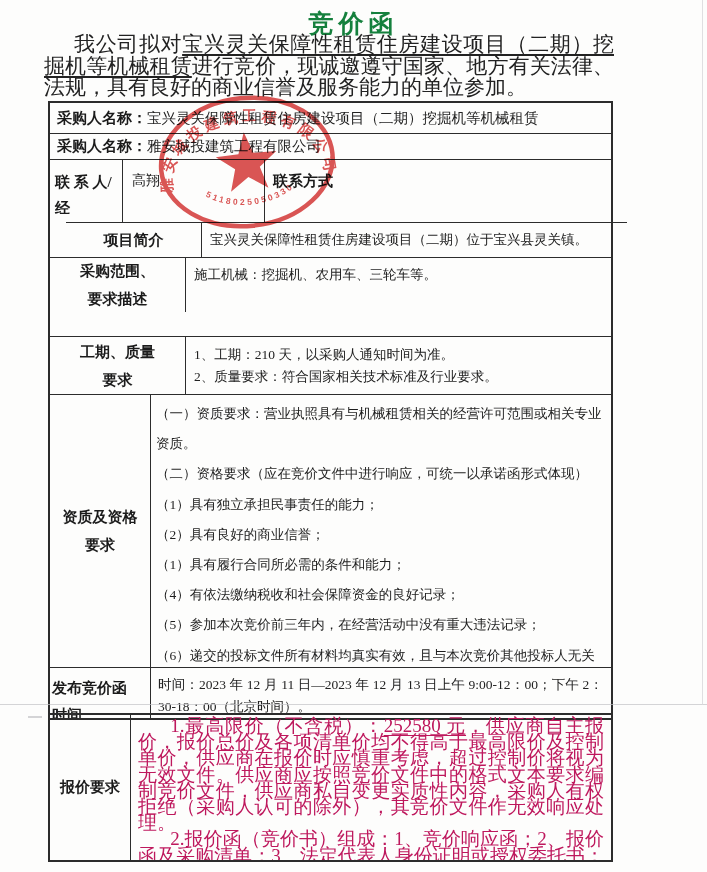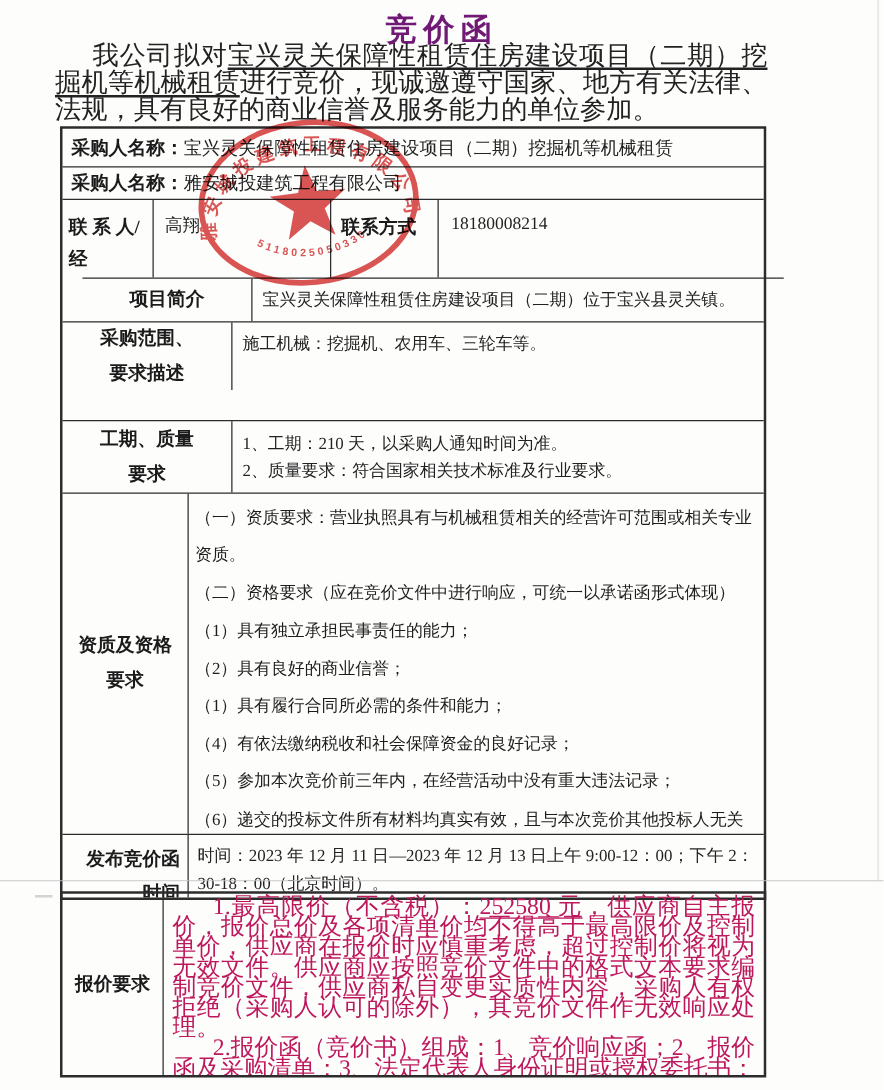--- a/index.html
+++ b/index.html
@@ -8,21 +8,21 @@
     font-family:"Liberation Serif","DejaVu Serif",serif;
     background:#ffffff; color:#1d1d1d;
     -webkit-font-smoothing:antialiased;
   }
   .page{ position:relative; width:707px; height:872px; background:#fdfdfc; overflow:hidden; }
 
   
   .title{
     position:absolute; top:7px; left:0; right:0;
     text-align:center; font-family:"Liberation Sans","DejaVu Sans",sans-serif;
-    font-size:25px; font-weight:bold; letter-spacing:5px; color:#701a75;
+    font-size:25px; font-weight:bold; letter-spacing:5px; color:#15803d;
   }
   .intro{
     position:absolute; top:34px; left:44px; width:570px;
     font-size:21px; line-height:21.5px; text-align:justify;
     text-indent:30px; color:#222;
   }
   .uline{ text-decoration:underline; text-underline-offset:3px; }
 
   
   .tbl{
@@ -56,21 +56,21 @@
   .r3 .val{ font-size:14px; }
 
   .r4{ height:35px;margin-left:16px; }
   .r5{ height:55px; }
   .r6{ height:58px;margin-top:24px; }
   .r7{ height:273px; }
   .r8{ height:51px; }
 
   .wide-lbl{ width:135px; display:flex; align-items:center; justify-content:center; text-align:center; line-height:28px; }
   .mid-lbl{ width:100px; display:flex; align-items:center; justify-content:center; text-align:center; line-height:28px; }
-  .r8 .mid-lbl{ justify-content:flex-start; text-align:right; padding-left:19px; align-items:flex-start; padding-top:7px; line-height:27px;font-family:Liberation Serif, serif; }
+  .r8 .mid-lbl{ justify-content:flex-start; text-align:left; padding-left:2px; align-items:flex-start; padding-top:7px; line-height:27px;font-family:Liberation Serif, serif; }
 
   .r4 .content{ flex:1; display:flex; align-items:center; padding-left:8px; }
   .r5 .content{ flex:1; padding:8px 6px 0 8px; }
   .r6 .content{ flex:1; padding:7px 6px 0 8px; line-height:22px; }
   .r7 .content{ flex:1; padding:4px 8px 0 5px; }
   .r7 .content div{ line-height:30.2px; font-size:13.5px; }
   .r8 .content{ flex:1; padding:6px 8px 0 7px; line-height:21.5px; text-align:justify; }
 
   
   .tbl2 .lblcell{ width:80px; display:flex; align-items:center; justify-content:center; }
@@ -113,21 +113,20 @@
         <span class="lbl">采购人名称：</span>
         <span class="val" style="font-size:14.5px">雅安城投建筑工程有限公司</span>
       </div>
     </div>
 
     <div class="row r3">
       <div class="cell c1 lbl">联 系 人/经
 办人</div>
       <div class="cell c2 val">高翔</div>
       <div class="cell c3 lbl" style="white-space:nowrap">联系方式</div>
-      <div class="cell c4 val">18180008214</div>
     </div>
 
     <div class="row r4">
       <div class="cell wide-lbl lbl">项目简介</div>
       <div class="cell content val">宝兴灵关保障性租赁住房建设项目（二期）位于宝兴县灵关镇。</div>
     </div>
 
     <div class="row r5">
       <div class="cell wide-lbl lbl">采购范围、
 要求描述</div>

